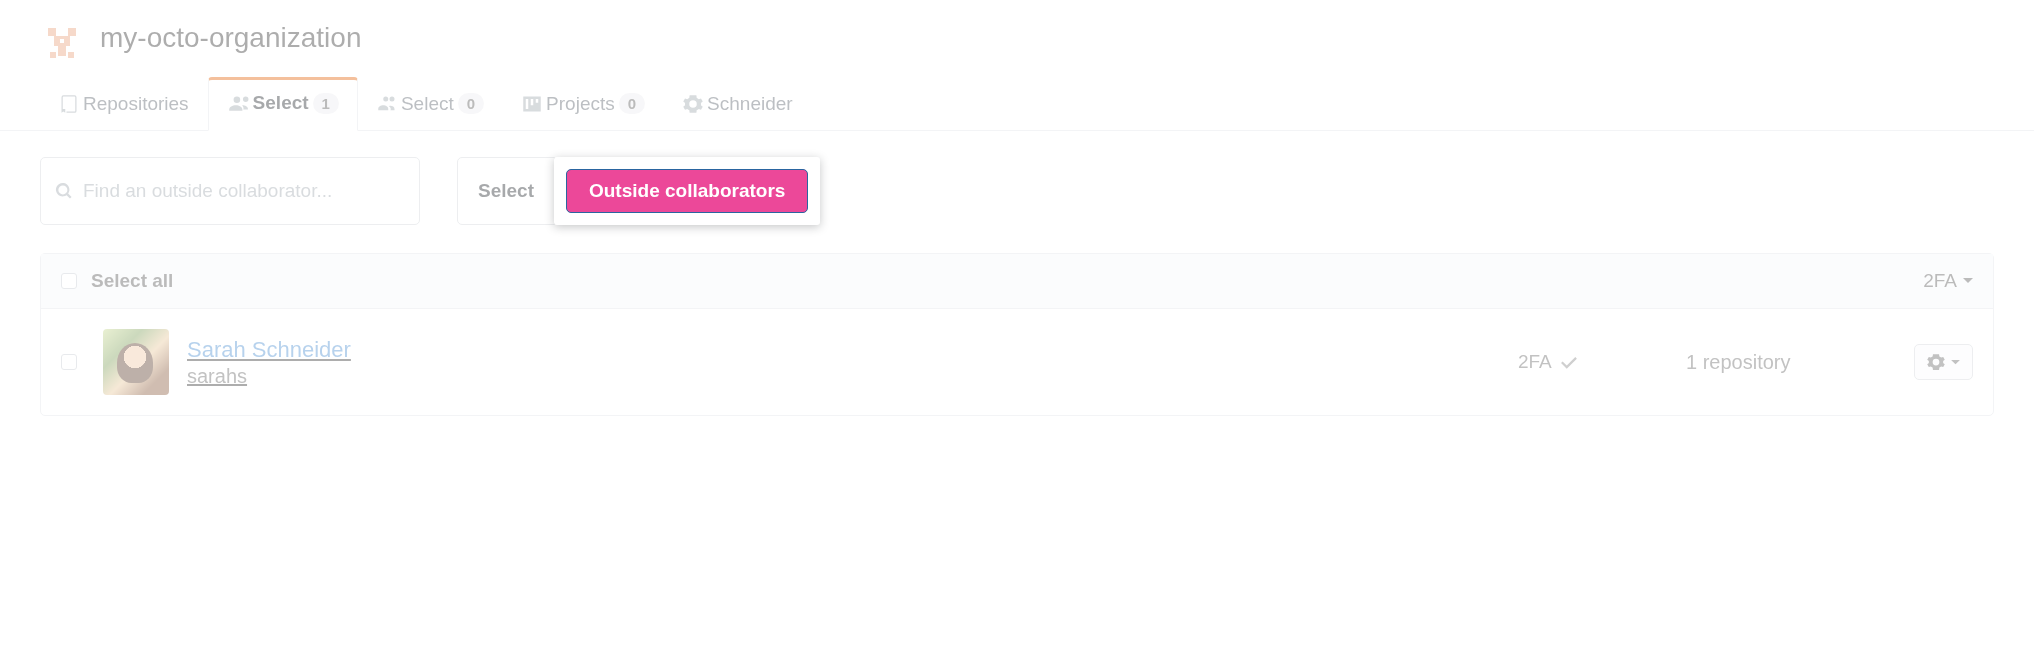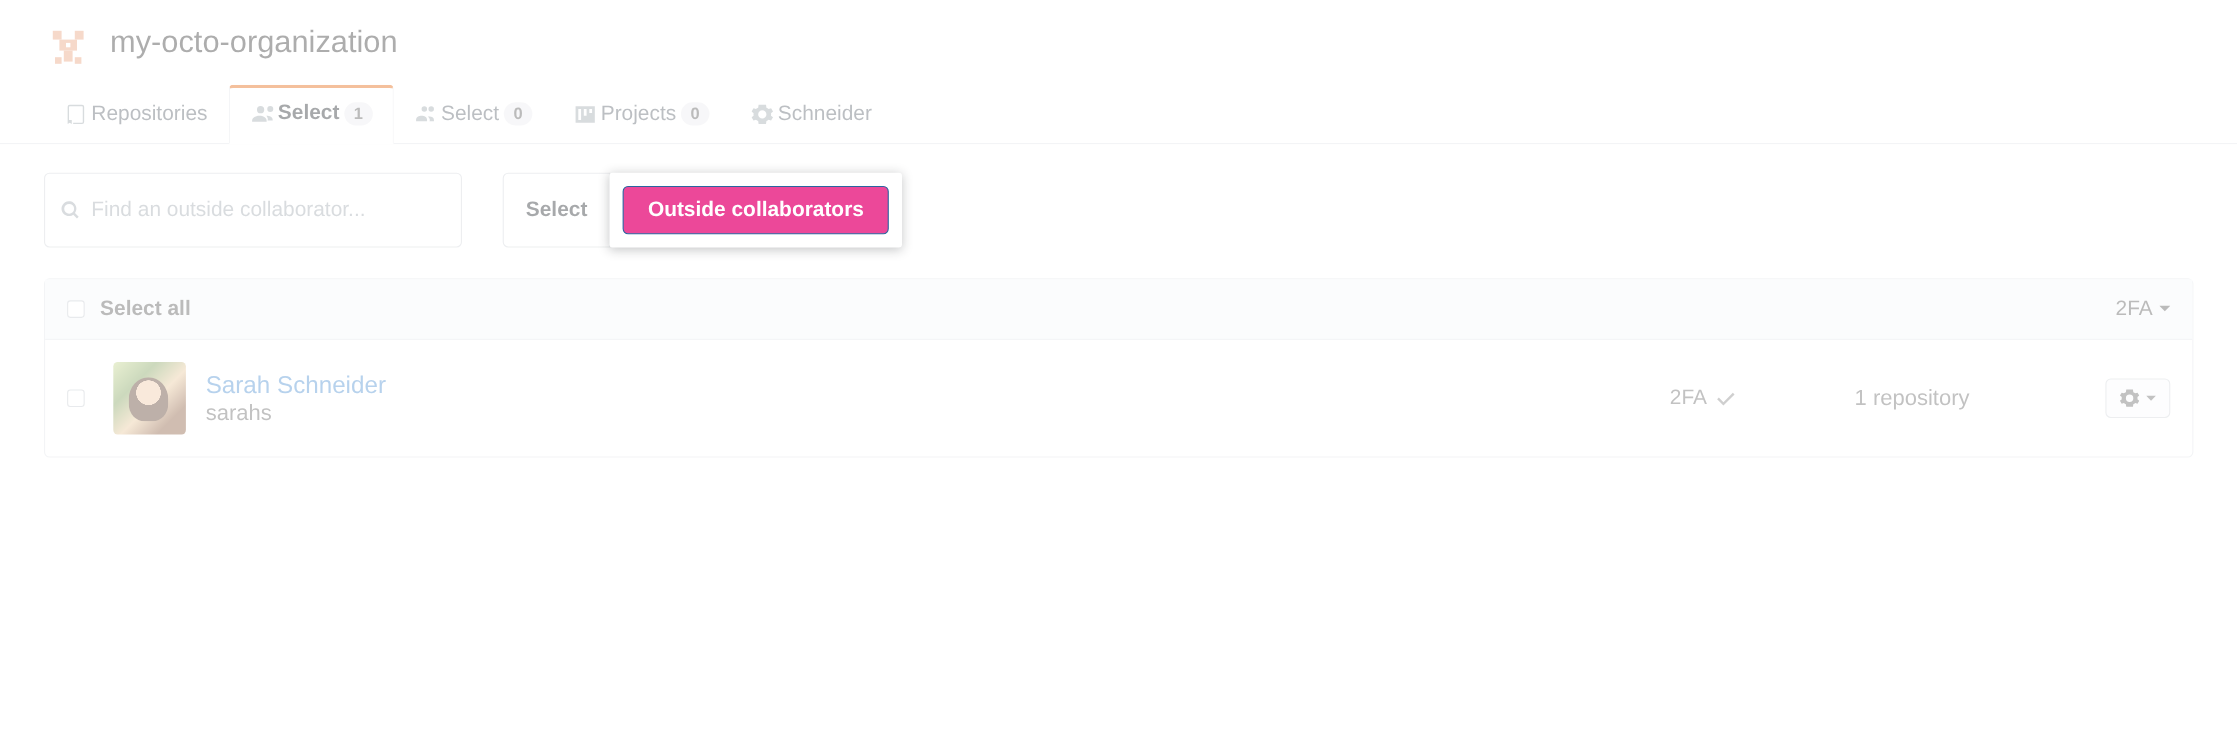--- a/index.html
+++ b/index.html
@@ -185,21 +185,21 @@
     }
     .avatar::after {
       content: "";
       position: absolute;
       left: 14px; top: 14px;
       width: 36px; height: 40px;
       background: radial-gradient(circle at 50% 35%, #f0c9a6 35%, transparent 36%),
                   linear-gradient(#5a3a28,#5a3a28);
       border-radius: 50% 50% 40% 40%;
     }
-    .user-meta { display: flex; flex-direction: column; gap: 2px; flex: 1; }
+    .user-meta { display: flex; flex-direction: column; gap: 2px; flex: 1; text-decoration: underline; }
     .user-name { color: #4c8fd1; font-size: 22px; font-weight: 500; cursor: pointer; }
     .user-login { color: #666; font-size: 20px; }
     .col-2fa {
       display: flex; align-items: center; gap: 8px;
       color: #666; font-size: 19px;
       width: 150px;
       justify-content: flex-start;
     }
     .col-repo { color: #666; font-size: 20px; width: 210px; }
     .settings-drop {

